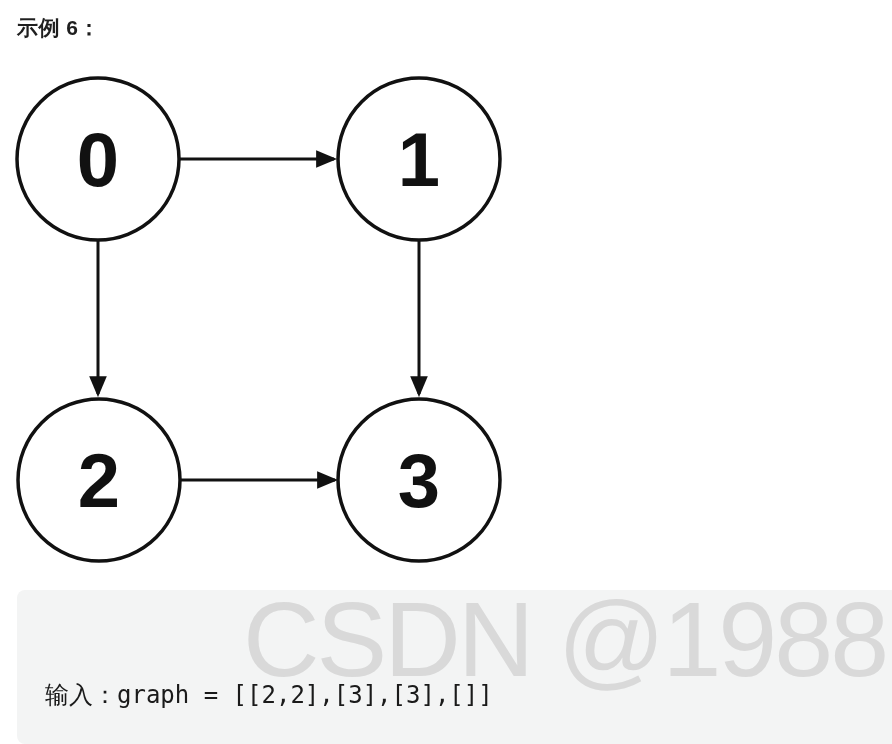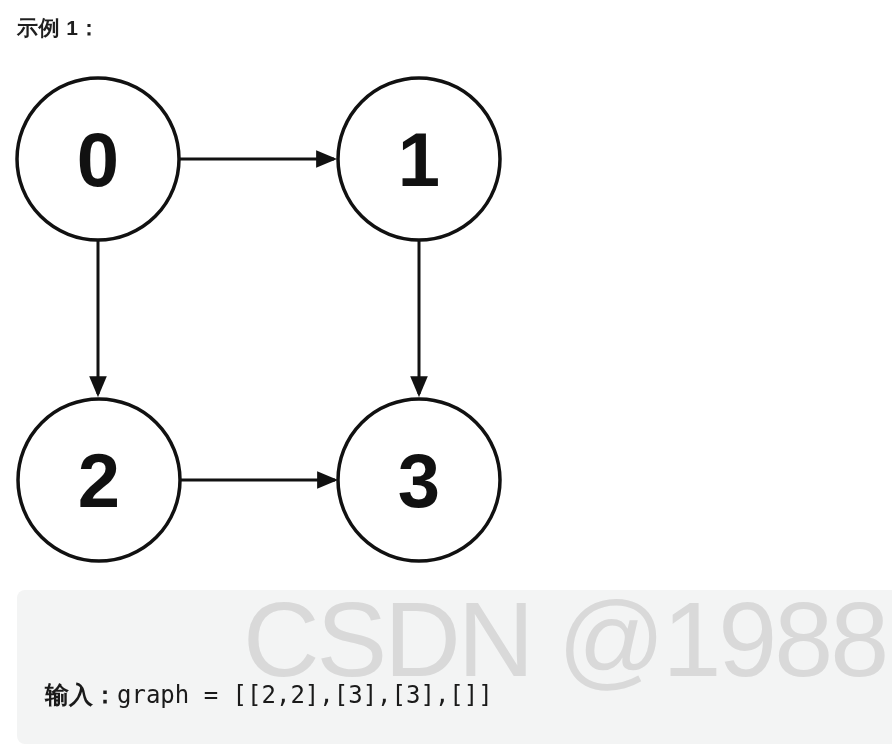--- a/index.html
+++ b/index.html
@@ -66,26 +66,26 @@
     position: relative;
     z-index: 1;
     padding: 15px 0 0 28px;
     font-family: "DejaVu Sans Mono", "Liberation Mono", monospace;
     font-size: 24px;
     line-height: 36px;
     color: #1a1a1a;
     white-space: pre;
   }
   .code-line { height: 36px; }
-  .io-label { font-weight: bold; font-family: "DejaVu Sans", "Liberation Sans", sans-serif; }
+  .io-label { font-weight: normal; font-family: "DejaVu Sans", "Liberation Sans", sans-serif; }
 </style>
 </head>
 <body>
 
-<div class="page-title">示例 1：</div>
+<div class="page-title">示例 6：</div>
 
 <svg class="graph-svg" width="520" height="500" viewBox="0 70 520 500" xmlns="http://www.w3.org/2000/svg">
   <defs>
     <marker id="arrowhead" viewBox="0 0 10 10" refX="8.5" refY="5" markerWidth="7" markerHeight="7" orient="auto">
       <path d="M0,0.8 L10,5 L0,9.2 Z" fill="#111111"></path>
     </marker>
   </defs>
 
   <line x1="180" y1="159" x2="334" y2="159" marker-end="url(#arrowhead)"></line>
   <line x1="98" y1="241" x2="98" y2="394" marker-end="url(#arrowhead)"></line>

